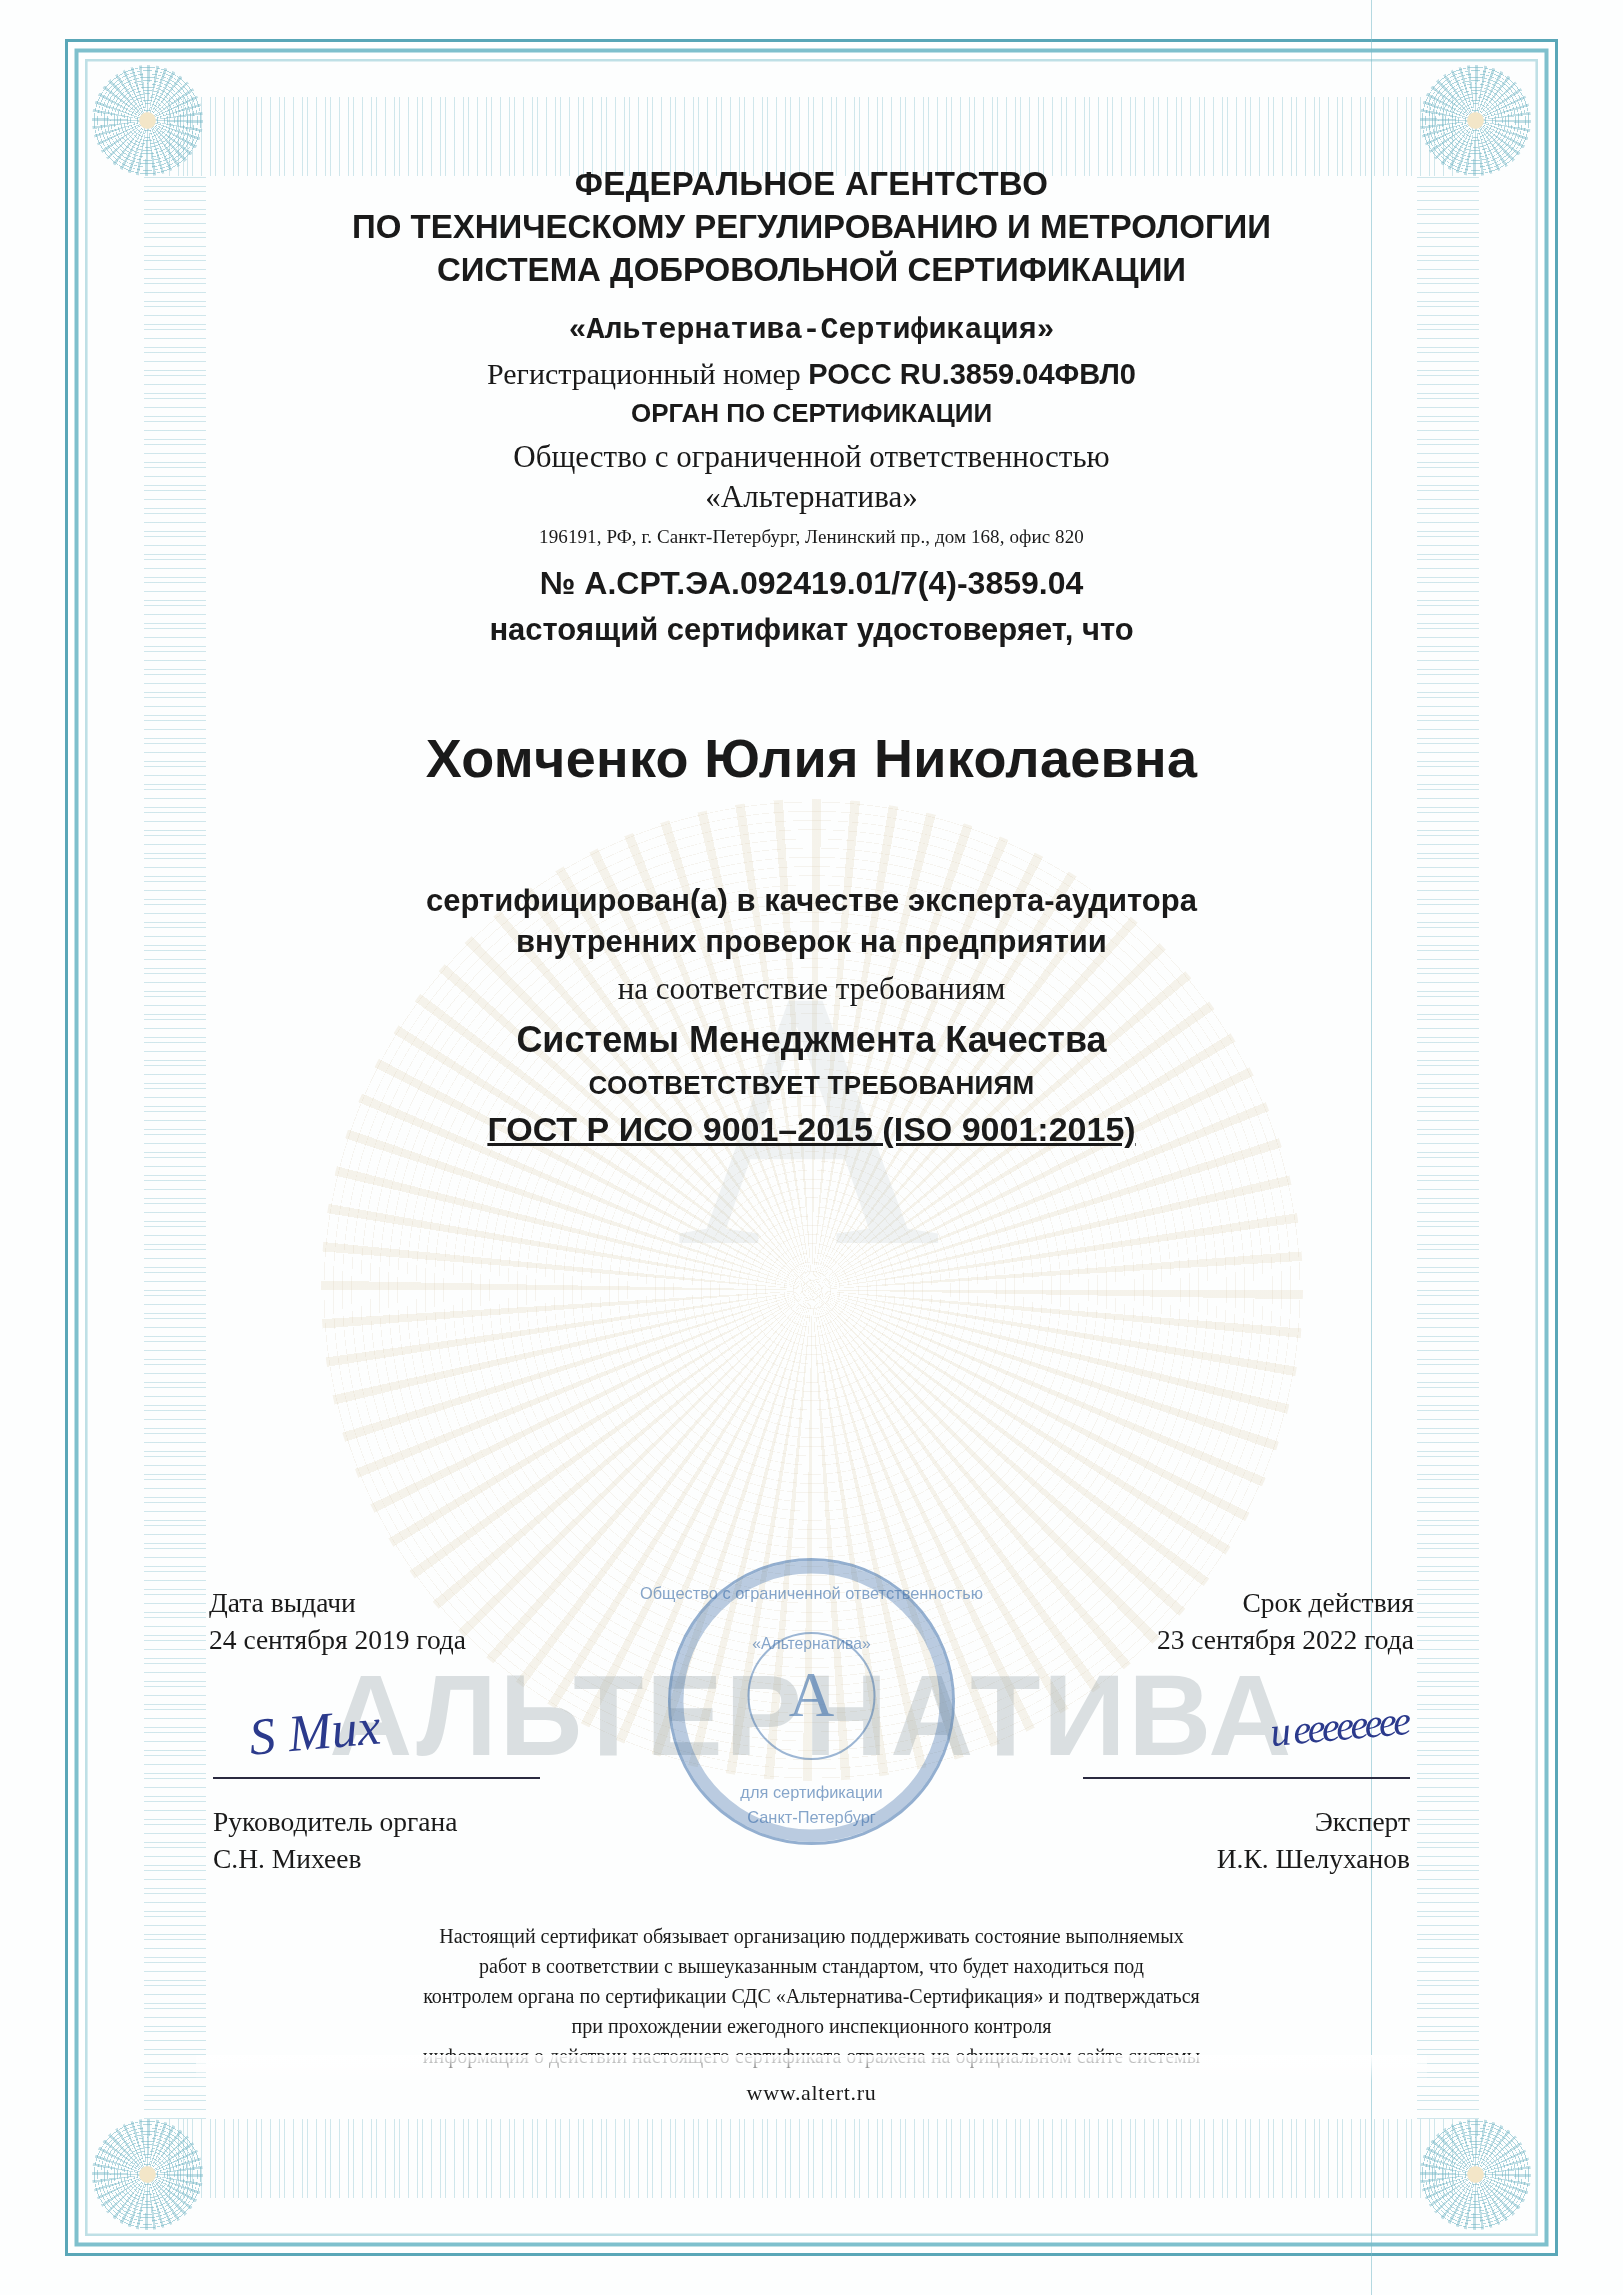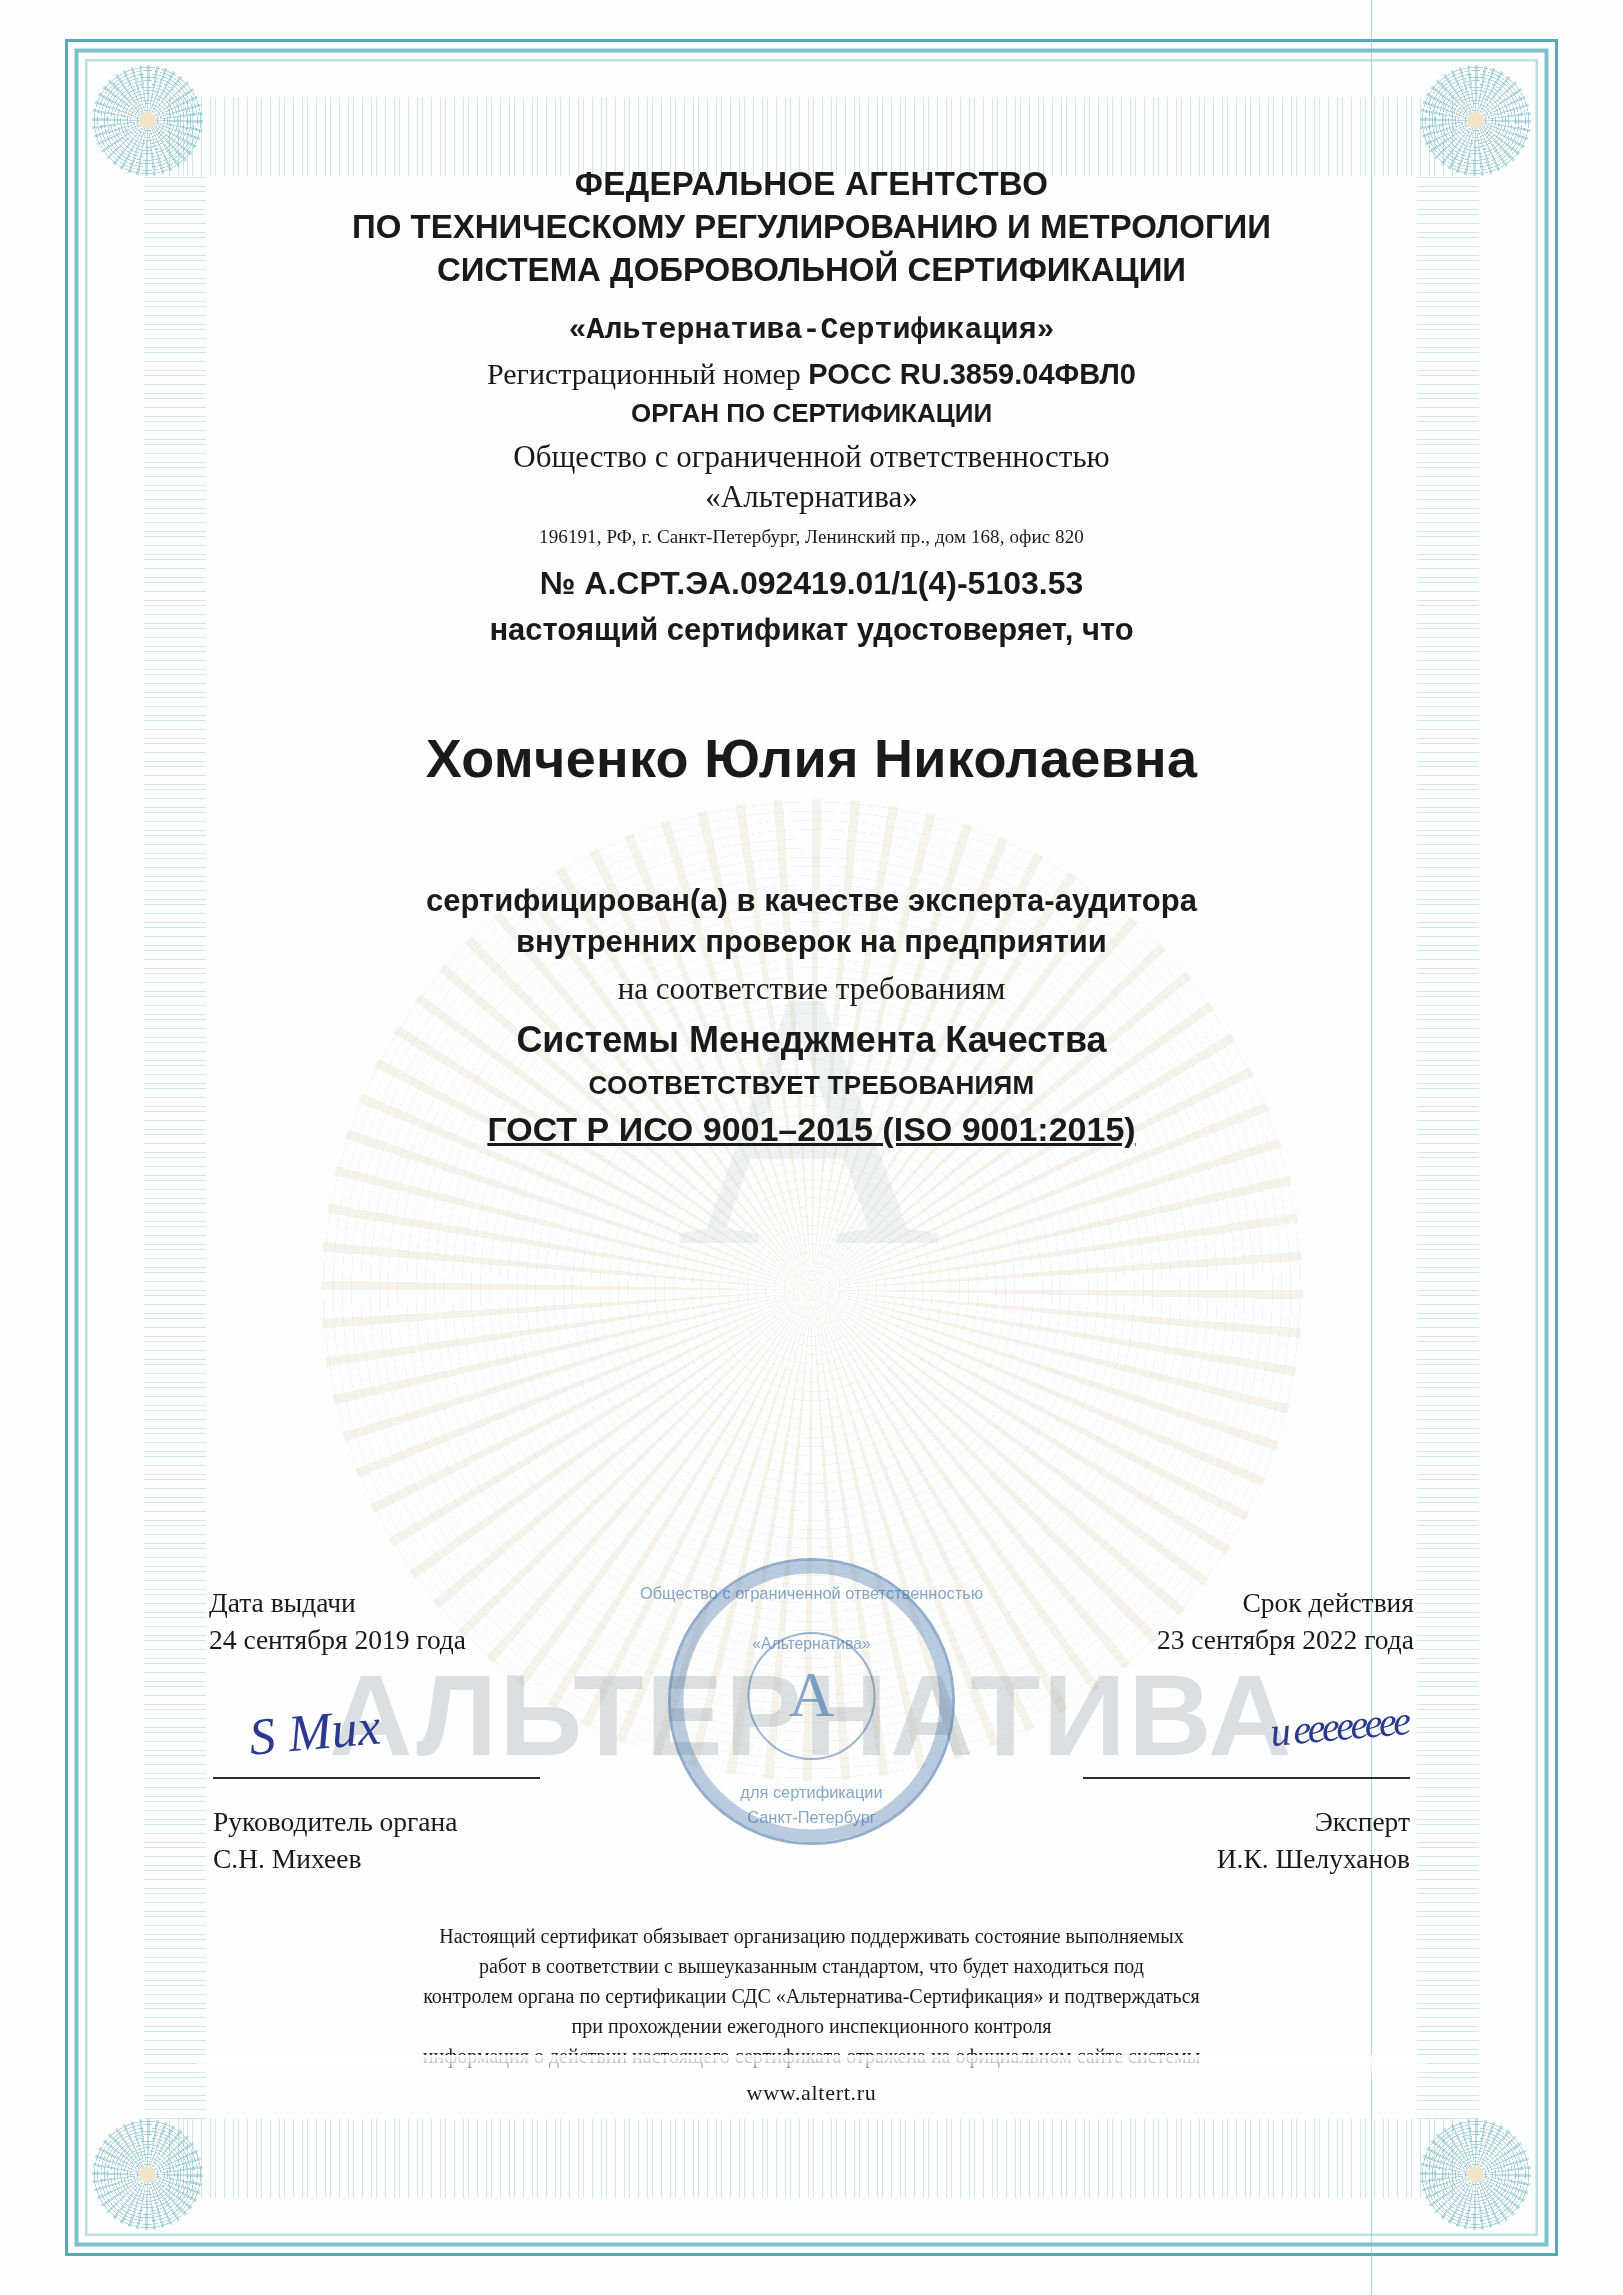--- a/index.html
+++ b/index.html
@@ -399,21 +399,21 @@
     <p class="reg-line">
       <span>Регистрационный номер</span>
       <b>РОСС RU.3859.04ФВЛ0</b>
     </p>
 
     <p class="body-caps">ОРГАН ПО СЕРТИФИКАЦИИ</p>
     <p class="ooo">Общество с ограниченной ответственностью</p>
     <p class="ooo-name">«Альтернатива»</p>
     <p class="address">196191, РФ, г. Санкт-Петербург, Ленинский пр., дом 168, офис 820</p>
 
-    <p class="cert-number">№ А.СРТ.ЭА.092419.01/1(4)-5103.53</p>
+    <p class="cert-number">№ А.СРТ.ЭА.092419.01/7(4)-3859.04</p>
     <p class="cert-attest">настоящий сертификат удостоверяет, что</p>
 
     <p class="holder">Хомченко Юлия Николаевна</p>
 
     <p class="qual">сертифицирован(а) в качестве эксперта-аудитора</p>
     <p class="qual" style="margin-top:0">внутренних проверок на предприятии</p>
     <p class="conform">на соответствие требованиям</p>
     <p class="smk">Системы Менеджмента Качества</p>
     <p class="req">СООТВЕТСТВУЕТ ТРЕБОВАНИЯМ</p>
     <p class="std">ГОСТ Р ИСО 9001–2015 (ISO 9001:2015)</p>

